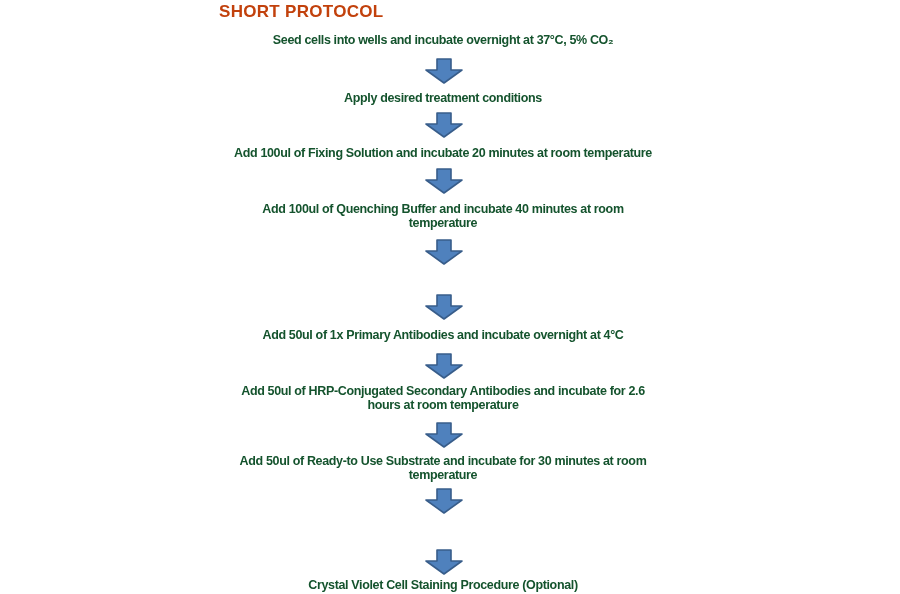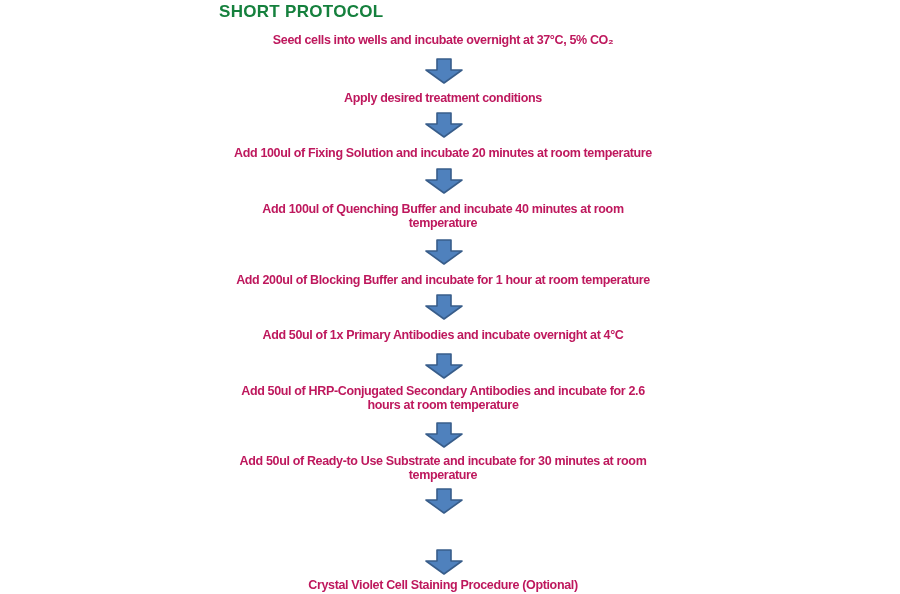--- a/index.html
+++ b/index.html
@@ -15,33 +15,33 @@
     overflow: hidden;
     font-family: "Liberation Sans", "DejaVu Sans", sans-serif;
   }
   .title {
     position: absolute;
     left: 219px;
     top: 2px;
     font-size: 17px;
     font-weight: bold;
     letter-spacing: 0.3px;
-    color: #15803d;
+    color: #c2410c;
     white-space: nowrap;
   }
   .step {
     position: absolute;
     left: 0;
     width: 886px;           
     text-align: center;
     font-size: 12.5px;
     font-weight: bold;
     letter-spacing: -0.35px;
     line-height: 14px;
-    color: #be185d;
+    color: #14532d;
     white-space: pre-line;  
   }
   .arrow {
     position: absolute;
     left: 425px;            
     width: 38px;
     height: 26px;
   }
   .arrow svg { display: block; }
 </style>
@@ -78,21 +78,20 @@
 
   <div class="step" style="top:202px">Add 100ul of Quenching Buffer and incubate 40 minutes at room
 temperature</div>
 
   <div class="arrow" style="top:239px">
     <svg width="38" height="26" viewBox="0 0 38 26">
         <path d="M12 1 L26 1 L26 12 L37 12 L19 25 L1 12 L12 12 Z" fill="#4f81bd" stroke="#385d8a" stroke-width="1.6" stroke-linejoin="round"></path>
       </svg>
   </div>
 
-  <div class="step" style="top:273px">Add 200ul of Blocking Buffer and incubate for 1 hour at room temperature</div>
 
   <div class="arrow" style="top:294px">
     <svg width="38" height="26" viewBox="0 0 38 26">
         <path d="M12 1 L26 1 L26 12 L37 12 L19 25 L1 12 L12 12 Z" fill="#4f81bd" stroke="#385d8a" stroke-width="1.6" stroke-linejoin="round"></path>
       </svg>
   </div>
 
   <div class="step" style="top:328px">Add 50ul of 1x Primary Antibodies and incubate overnight at 4°C</div>
 
   <div class="arrow" style="top:353px">

